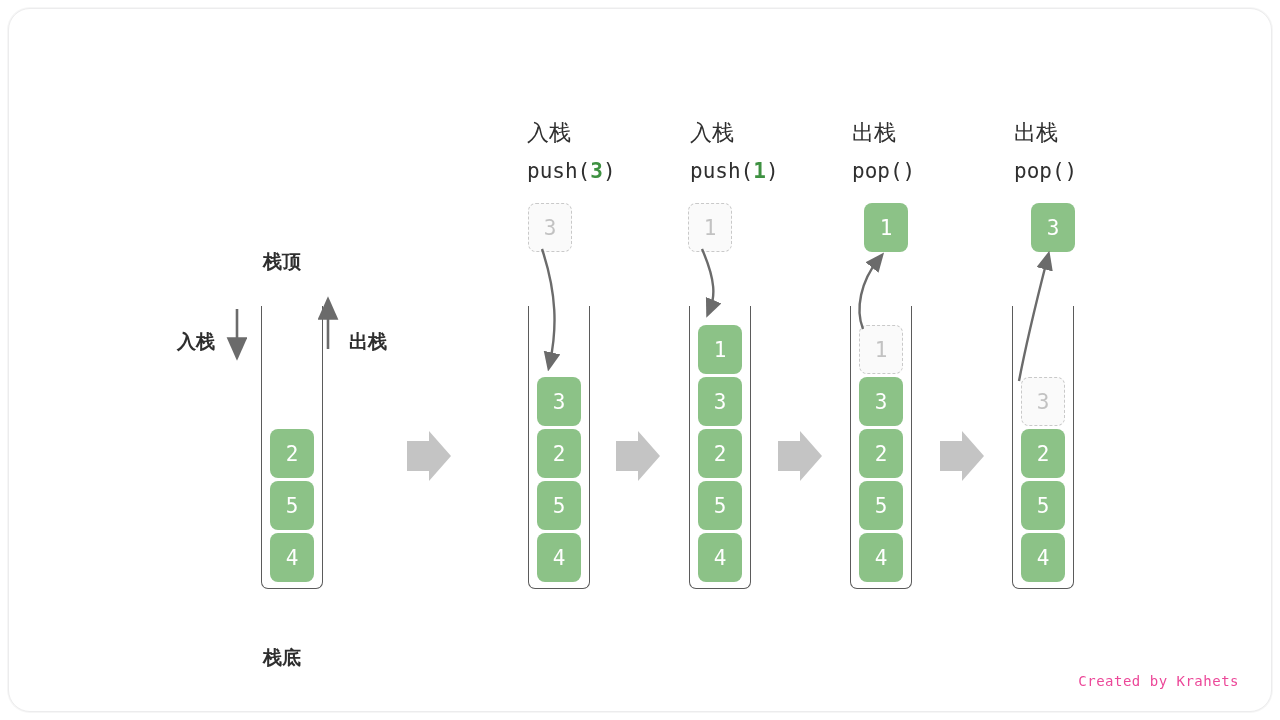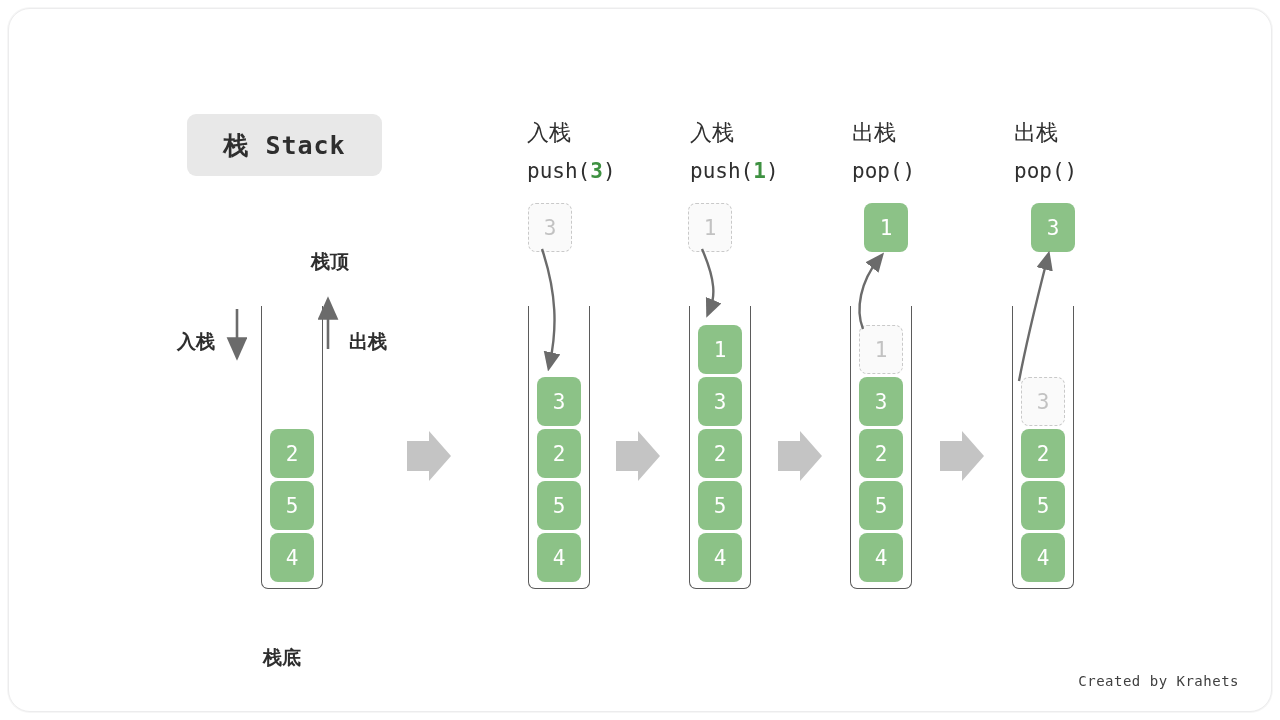--- a/index.html
+++ b/index.html
@@ -102,32 +102,31 @@
 
   
   svg.overlay{position:absolute;left:0;top:0;width:1262px;height:702px;pointer-events:none;}
 
   
   .footer{
     position:absolute;
     right:32px;bottom:22px;
     font-family:"DejaVu Sans Mono","Liberation Mono",monospace;
     font-size:14px;
-    color:#404040;
+    color:#ec4899;
     letter-spacing:.5px;
   }
 </style>
 </head>
 <body>
 
 <div class="card">
 
-  <div class="title-pill">栈 Stack</div>
-
-  <div style="position:absolute;left:254px;top:240px;margin-left:48px;" class="cn-bold">栈顶</div>
+
+  <div style="position:absolute;left:254px;top:240px;" class="cn-bold">栈顶</div>
 
   <div style="position:absolute;left:168px;top:320px;" class="cn-bold">入栈</div>
 
   <div style="position:absolute;left:340px;top:320px;" class="cn-bold">出栈</div>
 
   <div class="stack" style="left:252px;top:297px;height:283px;">
     <div class="cell">2</div>
     <div class="cell">5</div>
     <div class="cell">4</div>
   </div>

